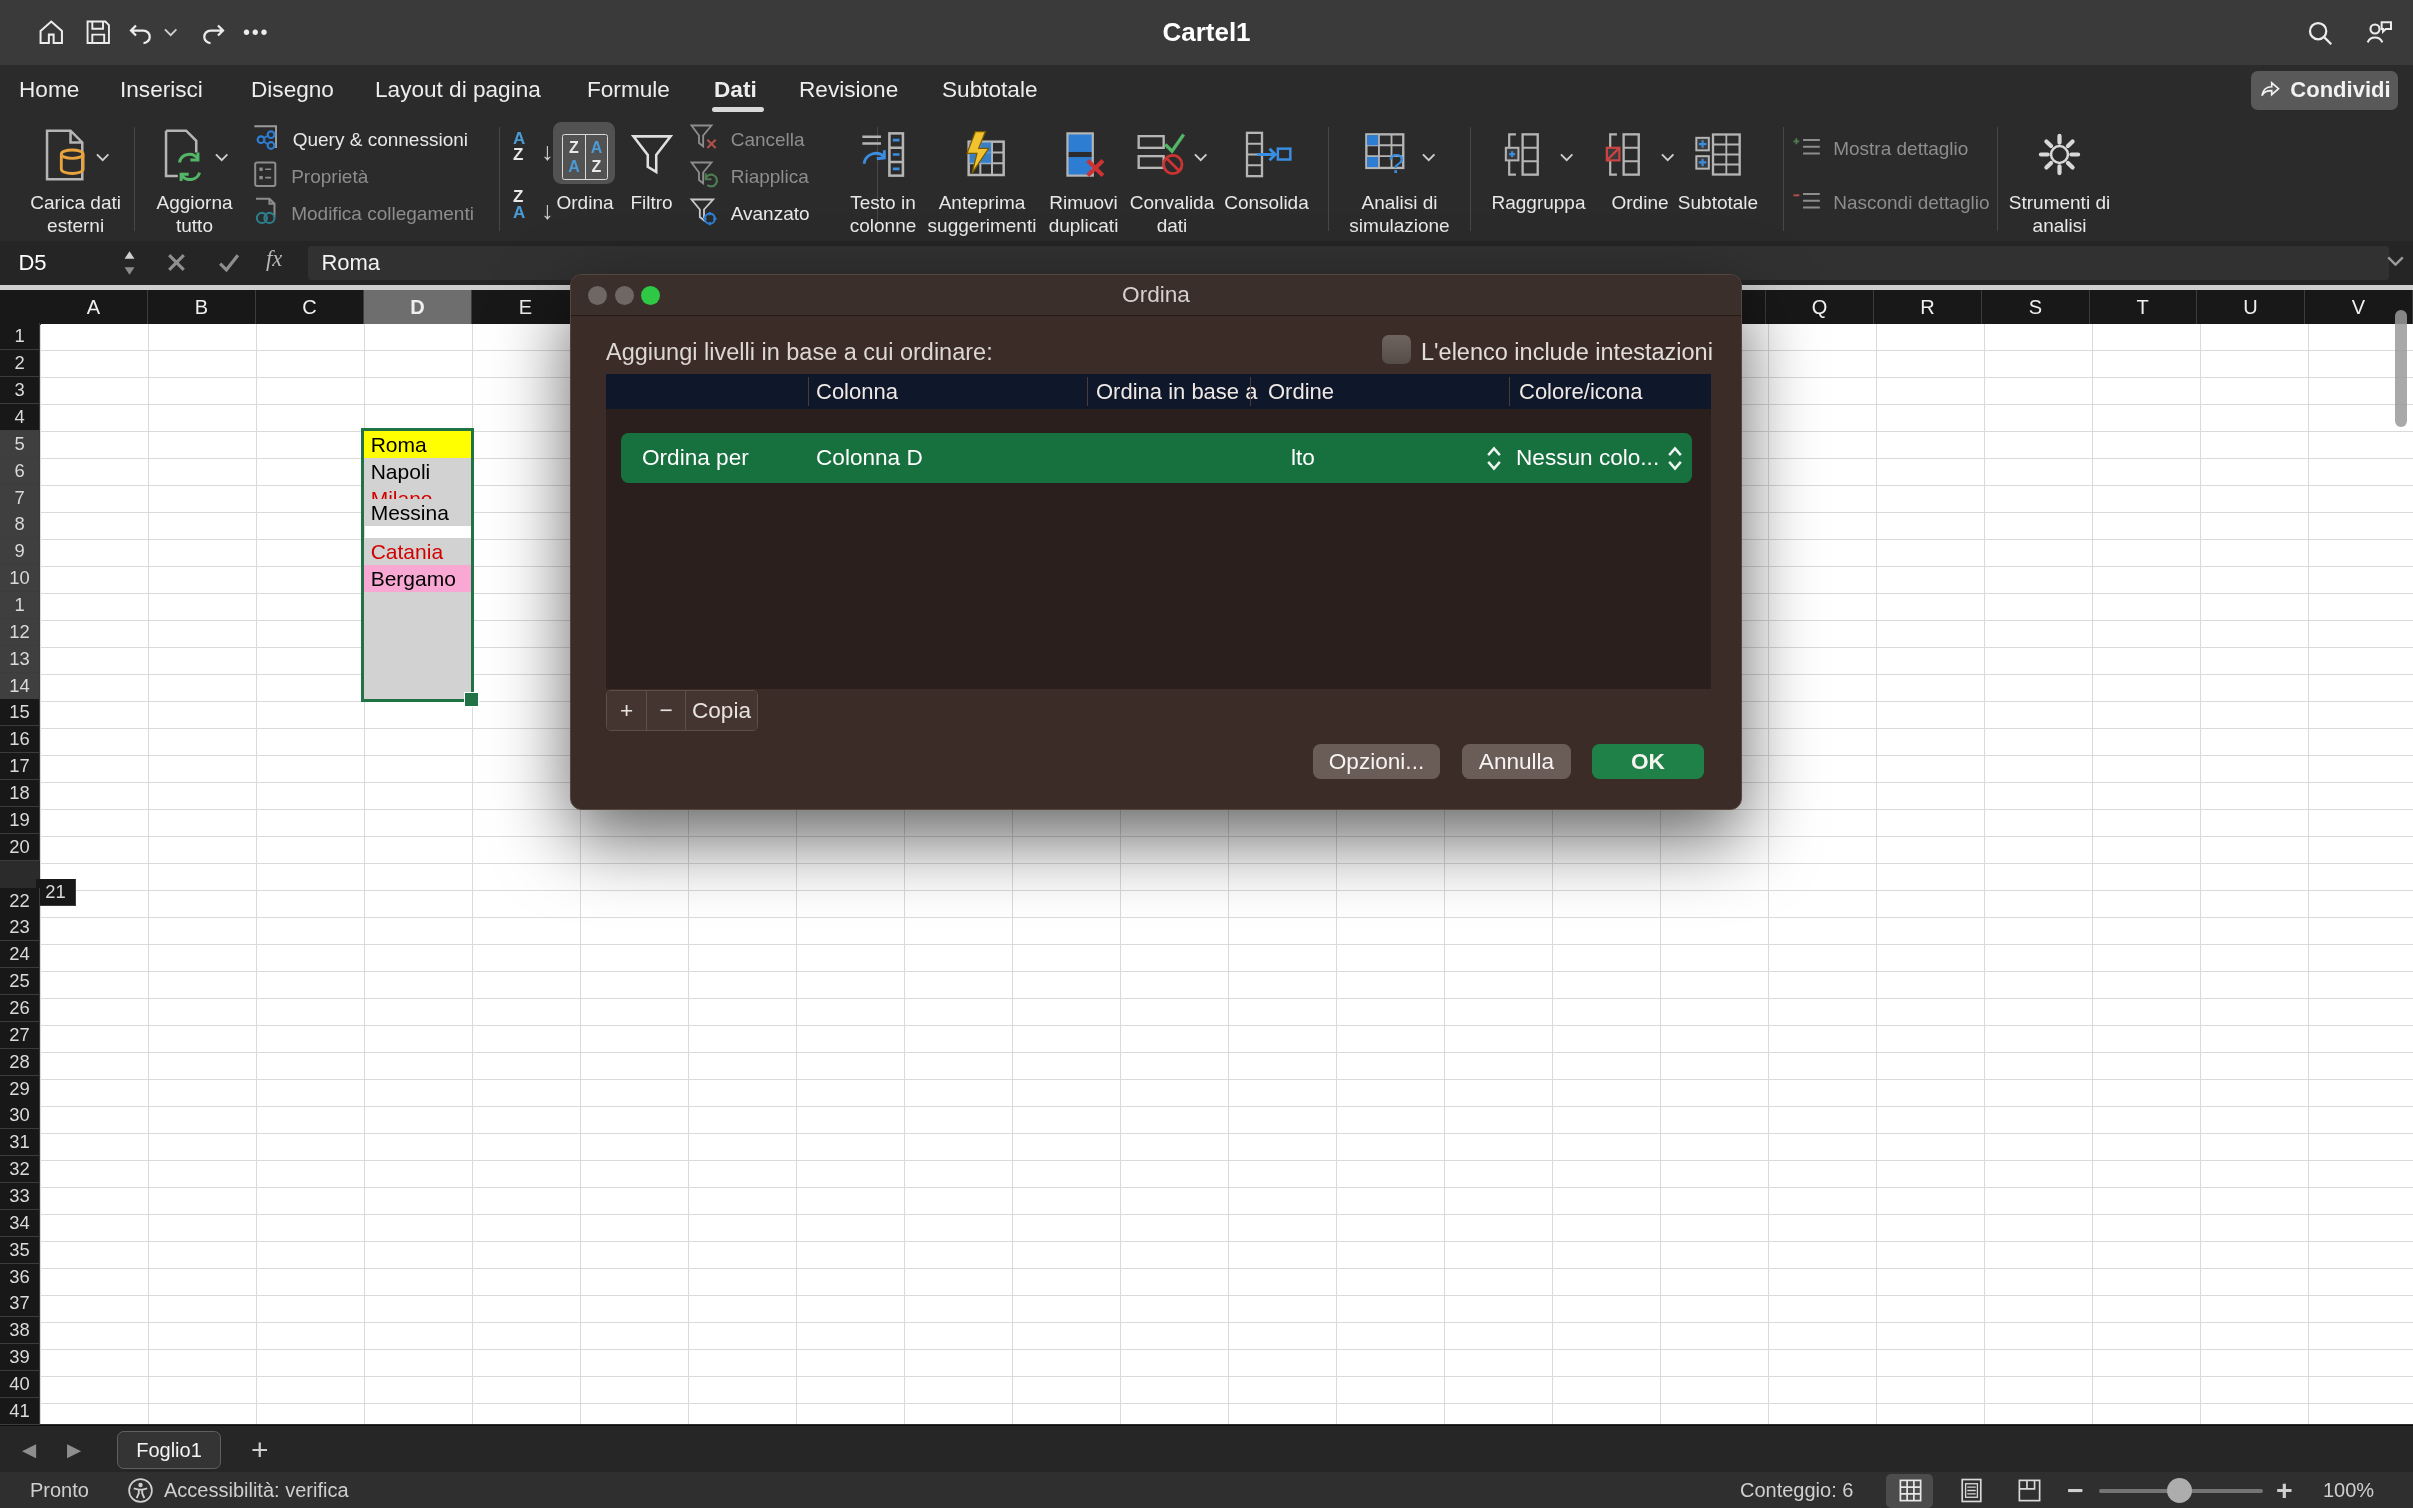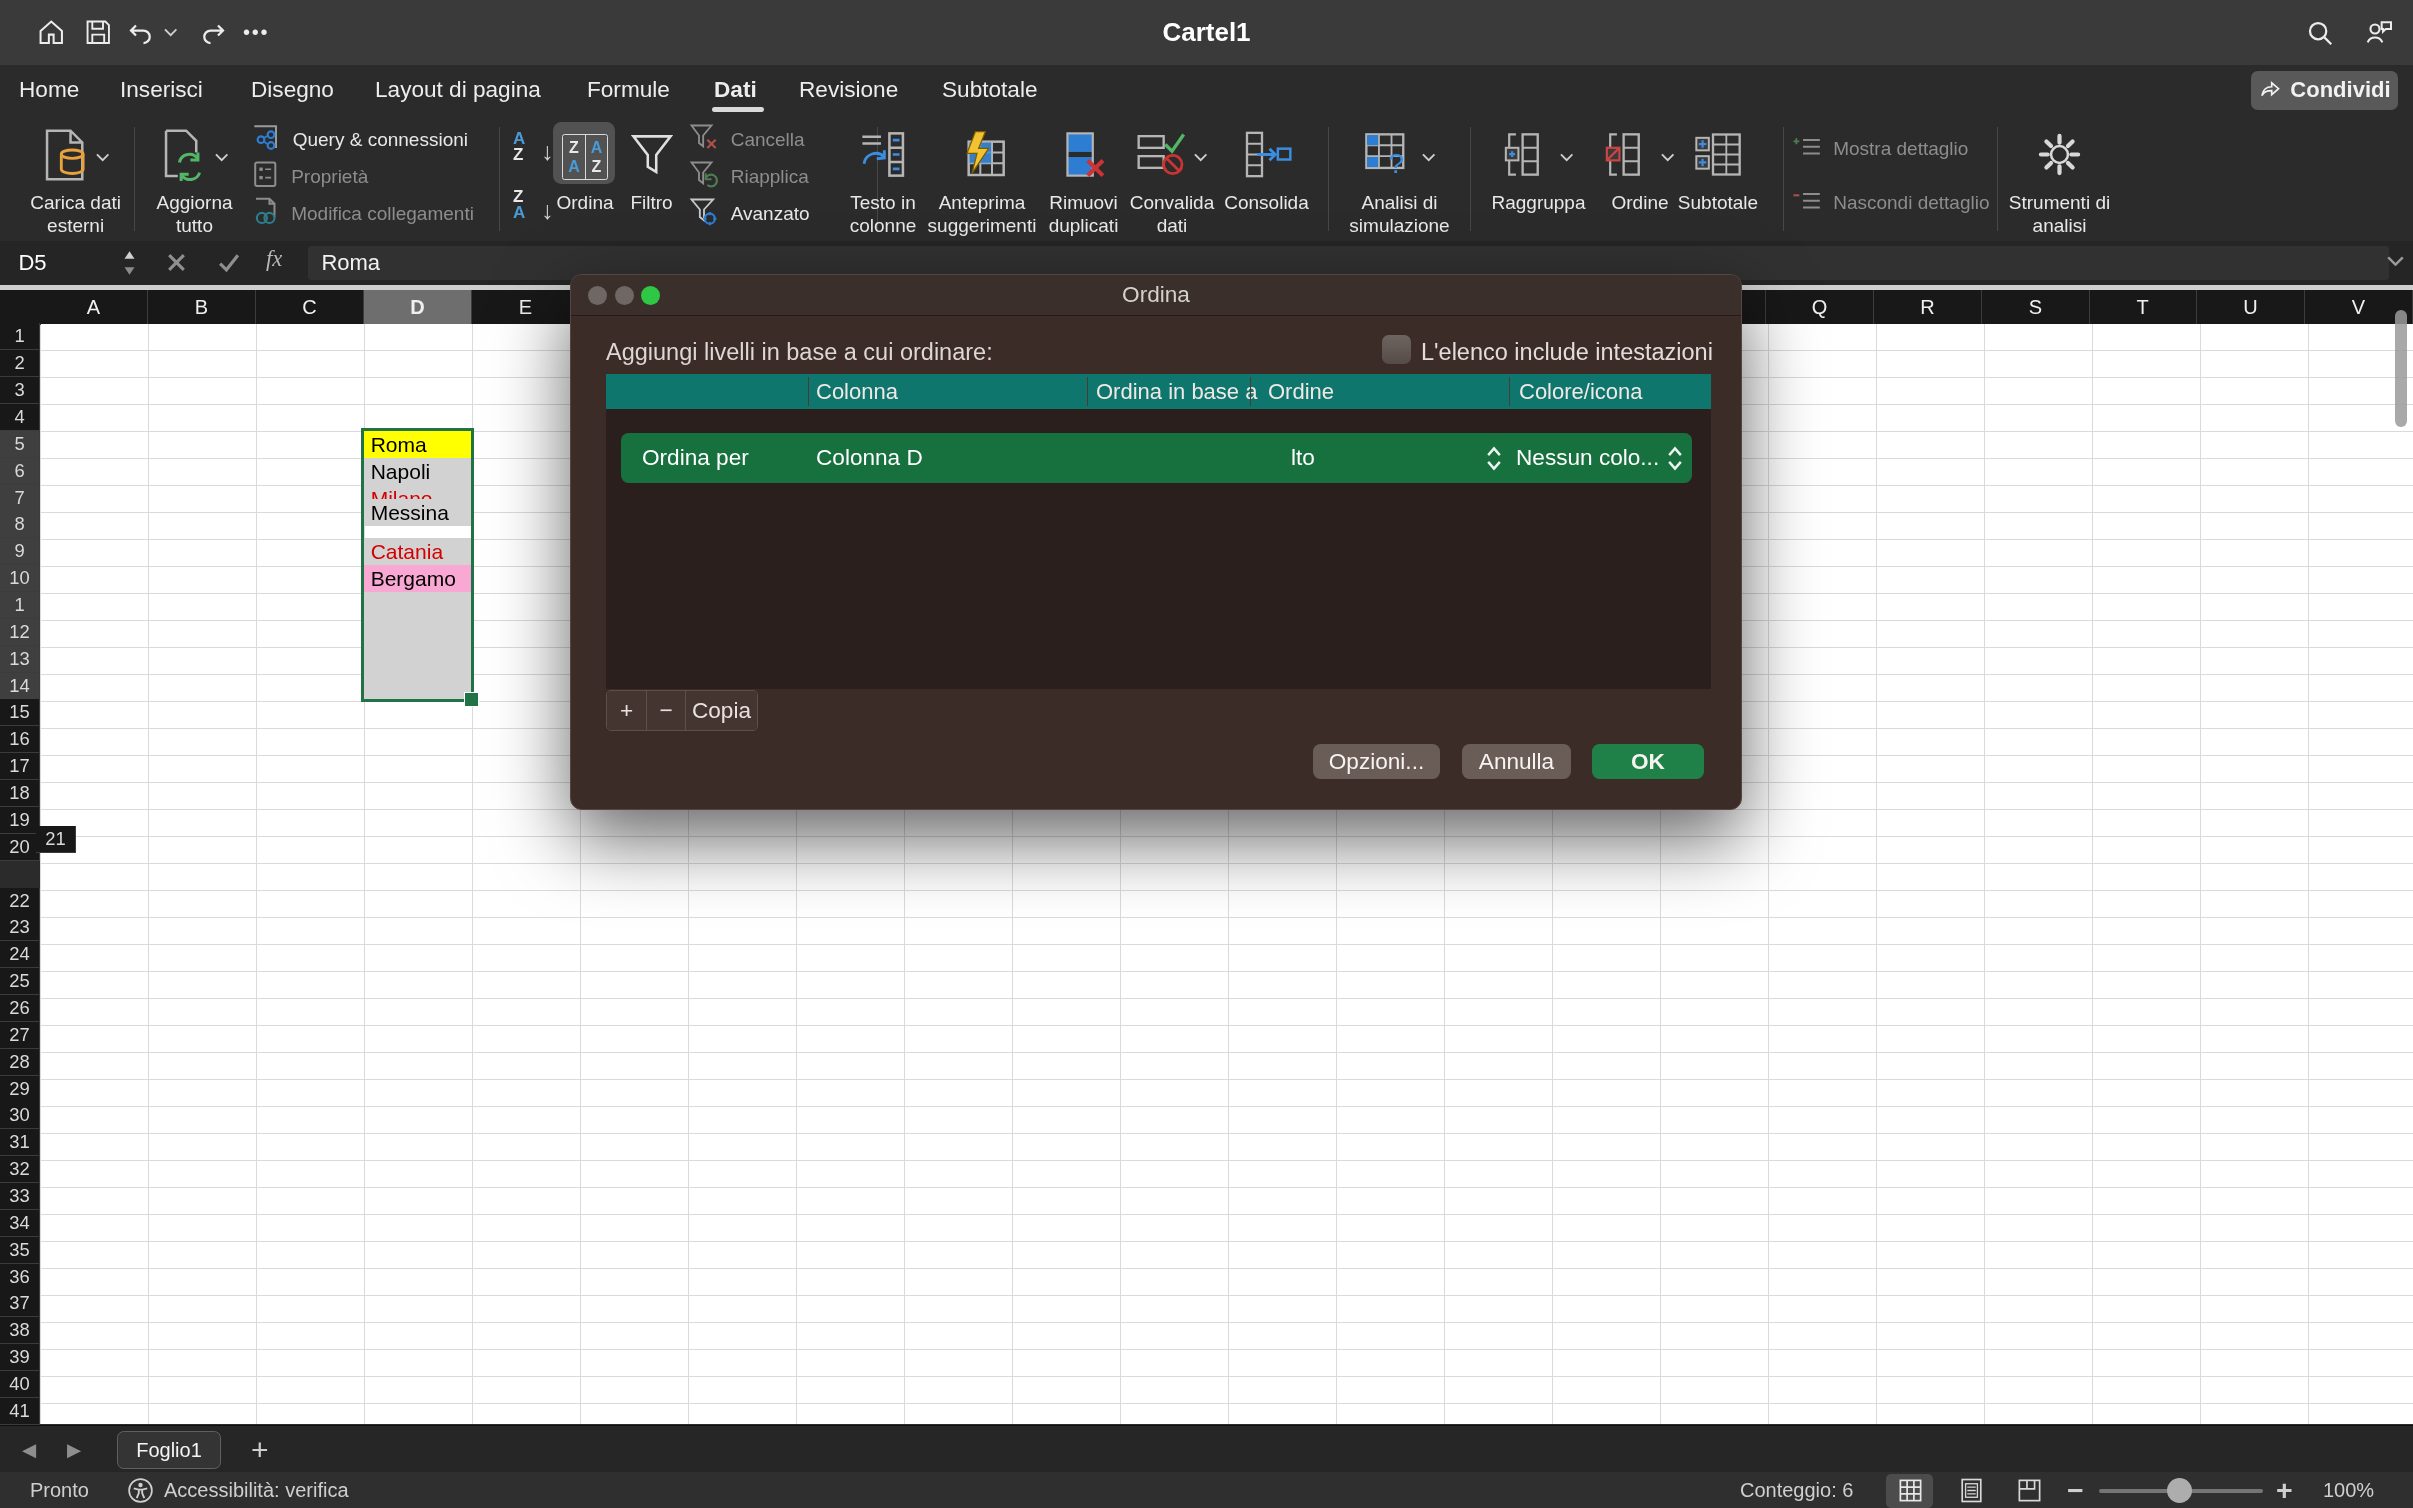--- a/index.html
+++ b/index.html
@@ -61,21 +61,21 @@
   
   #dialog{left:570px;top:274px;width:1170px;height:534px;background:#3b2c27;border-radius:11.7px;
     border:0.8px solid #56463f;box-shadow:0 29px 75px rgba(0,0,0,.6);}
   #dlg-titlebar{position:absolute;left:0;top:0;width:100%;height:40px;border-bottom:0.8px solid #241a16;
     display:flex;align-items:center;justify-content:center;color:#d6d0cd;font-size:22.6px;border-radius:11px 11px 0 0;background:#3a2f2b;}
   .tl{position:absolute;top:11px;width:19px;height:19px;border-radius:50%;}
   #dlg-instruction{position:absolute;left:35px;top:64px;color:#ded8d5;font-size:23.5px;}
   #dlg-check{position:absolute;left:811px;top:60px;width:28.5px;height:28.5px;border-radius:6.7px;
     background:linear-gradient(#6e645f,#554c48);}
   #dlg-checklabel{position:absolute;left:850px;top:64px;color:#e3ddda;font-size:23.5px;}
-  #dlg-headbar{position:absolute;left:35px;top:99px;width:1105px;height:35px;background:#0f766e;
+  #dlg-headbar{position:absolute;left:35px;top:99px;width:1105px;height:35px;background:#0f172a;
     color:#efe9e6;font-size:22px;}
   #dlg-body{position:absolute;left:35px;top:134px;width:1105px;height:280px;background:#2a1f1c;}
   .hcol{position:absolute;top:0;height:35px;display:flex;align-items:center;}
   .hdiv{position:absolute;top:3.4px;height:28.5px;width:0.8px;background:#4a3c35;}
   #green-row{position:absolute;left:50px;top:158px;width:1071px;height:50px;background:#17713f;border-radius:7.5px;
     color:#ffffff;font-size:22.6px;}
   .grtxt{position:absolute;top:0;height:50px;display:flex;align-items:center;}
   .stepper{position:absolute;top:11.7px;}
   #seg-group{position:absolute;left:35px;top:415px;height:39px;display:flex;border:0.8px solid #5e5049;border-radius:5px;overflow:hidden;}
   .seg{height:39px;display:flex;align-items:center;justify-content:center;background:#443531;color:#e8e2df;
@@ -543,21 +543,21 @@
       <div class="rowhead selrow" style="top: 592px; height: 27px;">1</div>
       <div class="rowhead selrow" style="top: 619px; height: 27px;">12</div>
       <div class="rowhead selrow" style="top: 646px; height: 27px;">13</div>
       <div class="rowhead selrow" style="top: 673px; height: 27px;">14</div>
       <div class="rowhead" style="top: 699px; height: 27px;">15</div>
       <div class="rowhead" style="top: 726px; height: 27px;">16</div>
       <div class="rowhead" style="top: 753px; height: 27px;">17</div>
       <div class="rowhead" style="top: 780px; height: 27px;">18</div>
       <div class="rowhead" style="top: 807px; height: 27px;">19</div>
       <div class="rowhead" style="top: 834px; height: 27px;">20</div>
-      <div class="rowhead" style="top: 826px; height: 27px; margin-left: 36px;">21</div>
+      <div class="rowhead" style="top: 879px; height: 27px; margin-left: 36px;">21</div>
       <div class="rowhead" style="top: 888px; height: 27px;">22</div>
       <div class="rowhead" style="top: 914px; height: 27px;">23</div>
       <div class="rowhead" style="top: 941px; height: 27px;">24</div>
       <div class="rowhead" style="top: 968px; height: 27px;">25</div>
       <div class="rowhead" style="top: 995px; height: 27px;">26</div>
       <div class="rowhead" style="top: 1022px; height: 27px;">27</div>
       <div class="rowhead" style="top: 1049px; height: 27px;">28</div>
       <div class="rowhead" style="top: 1076px; height: 27px;">29</div>
       <div class="rowhead" style="top: 1102px; height: 27px;">30</div>
       <div class="rowhead" style="top: 1129px; height: 27px;">31</div>

